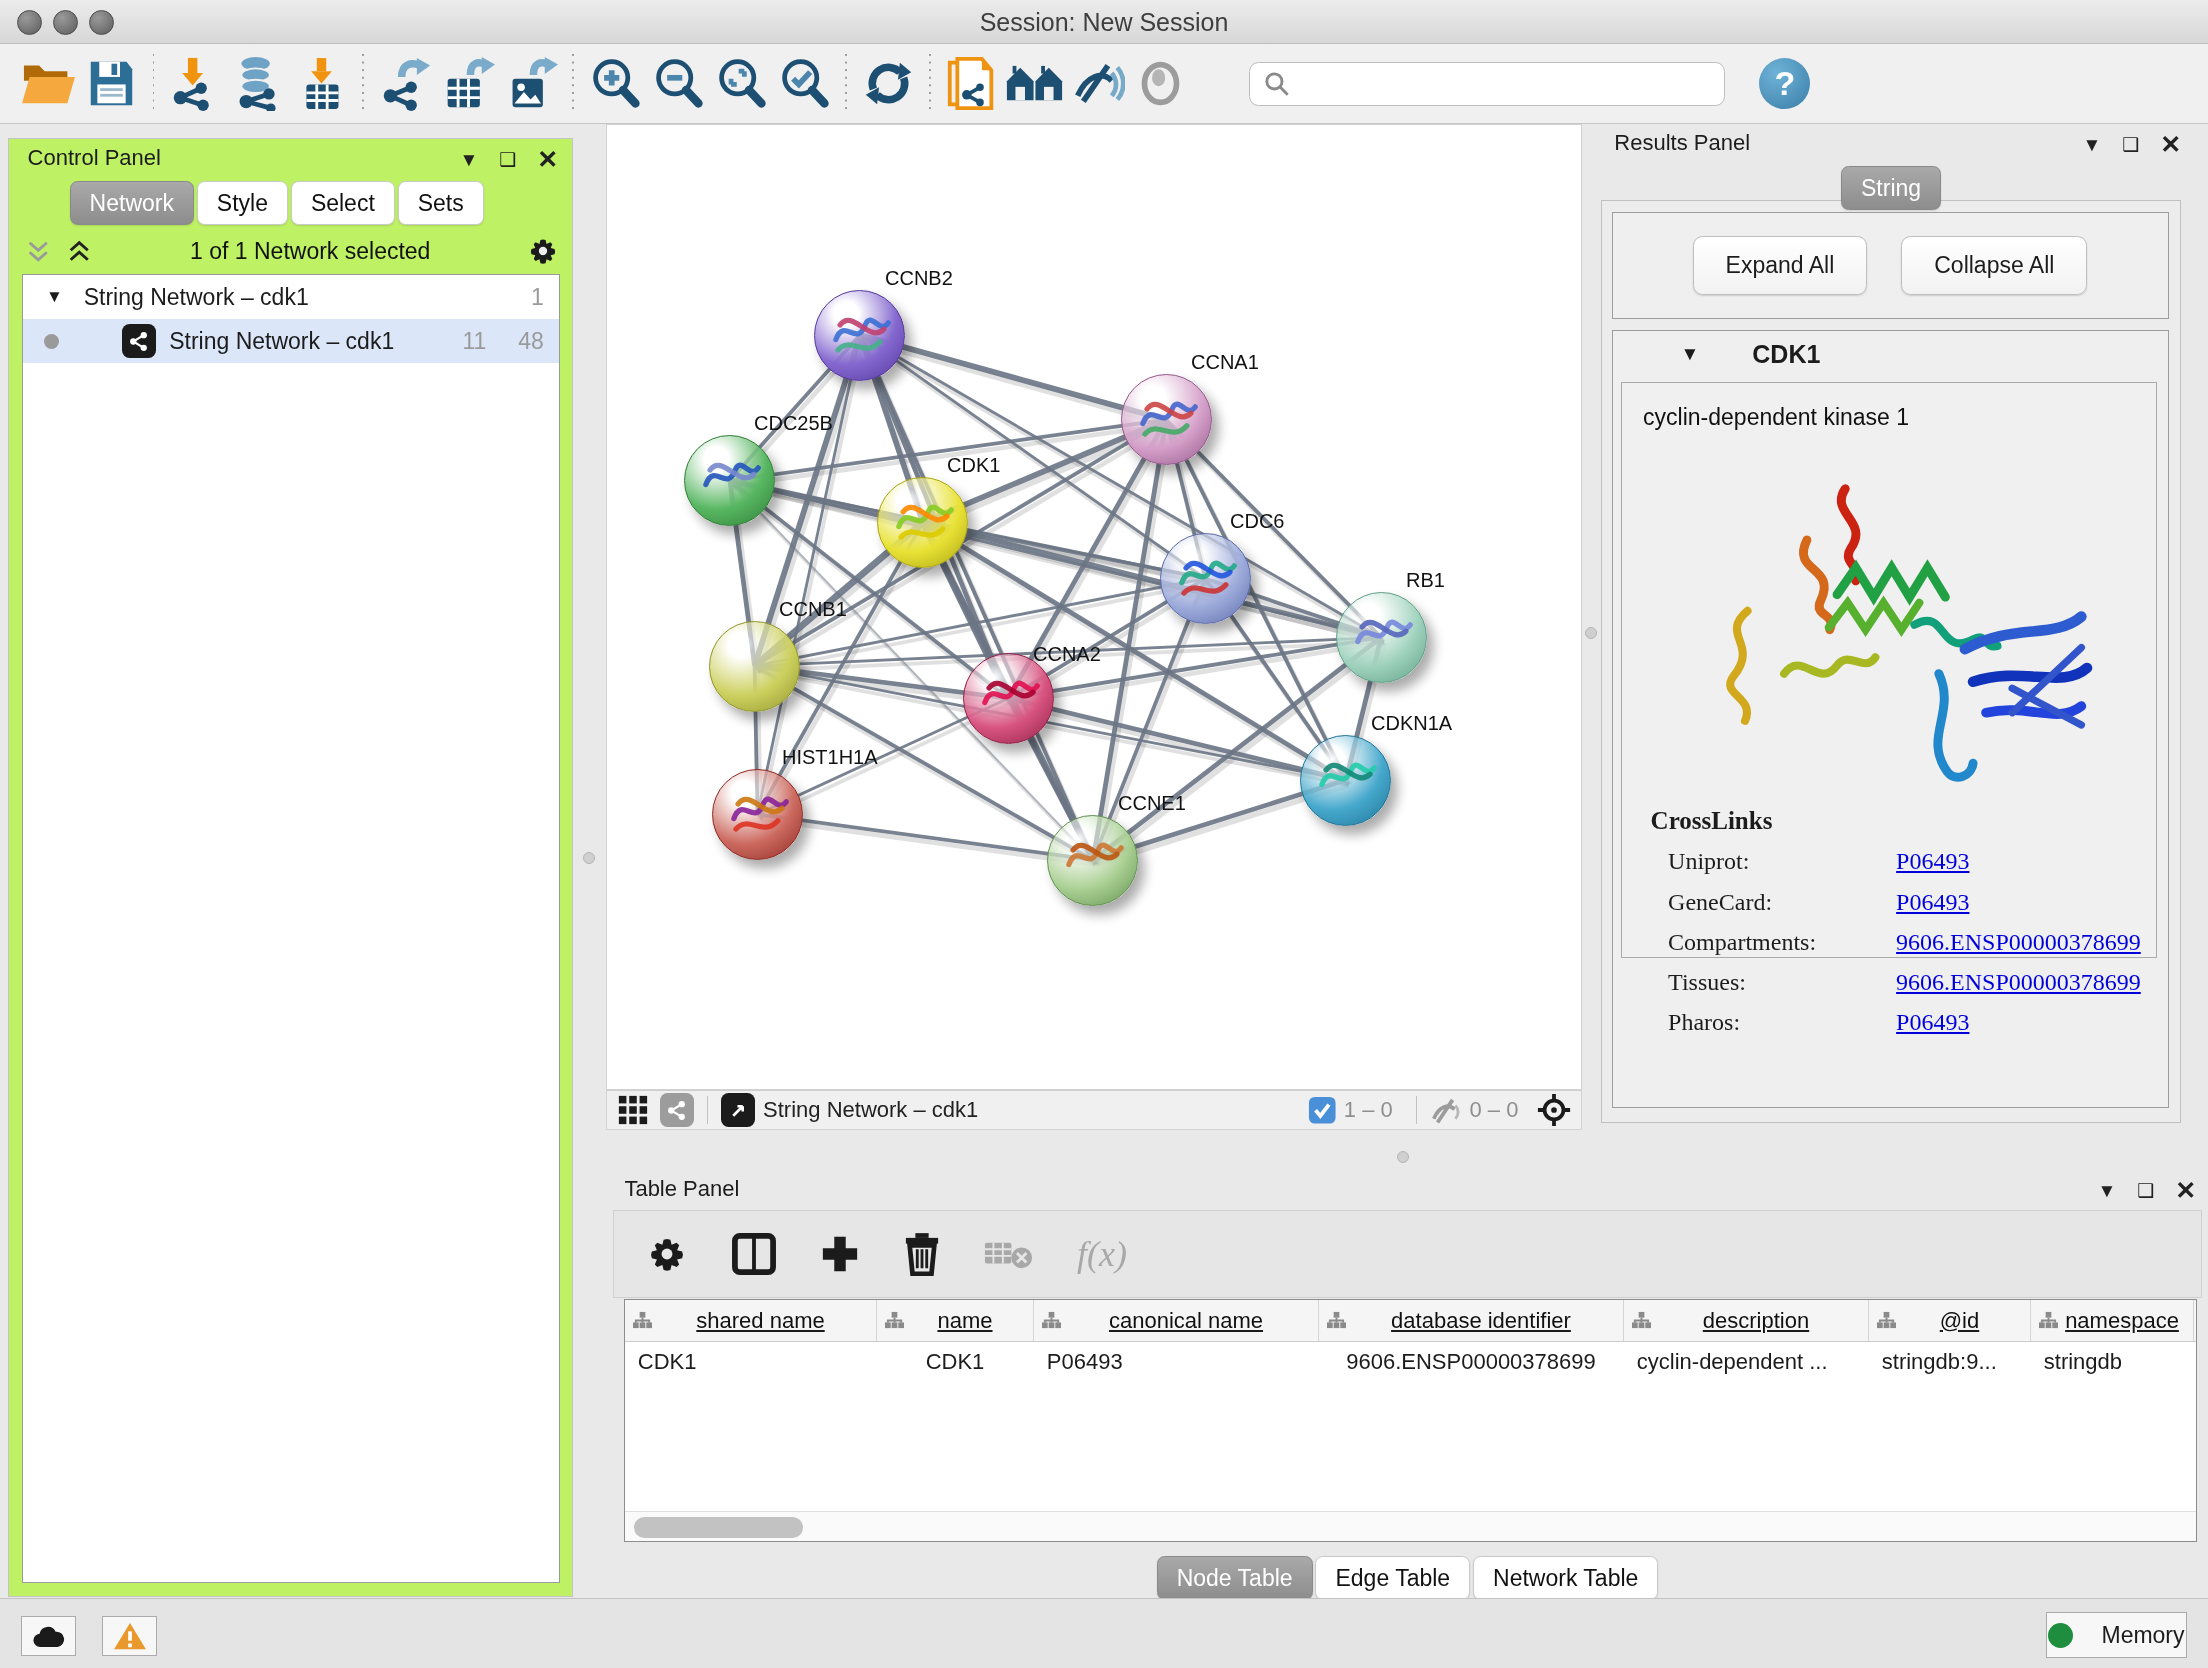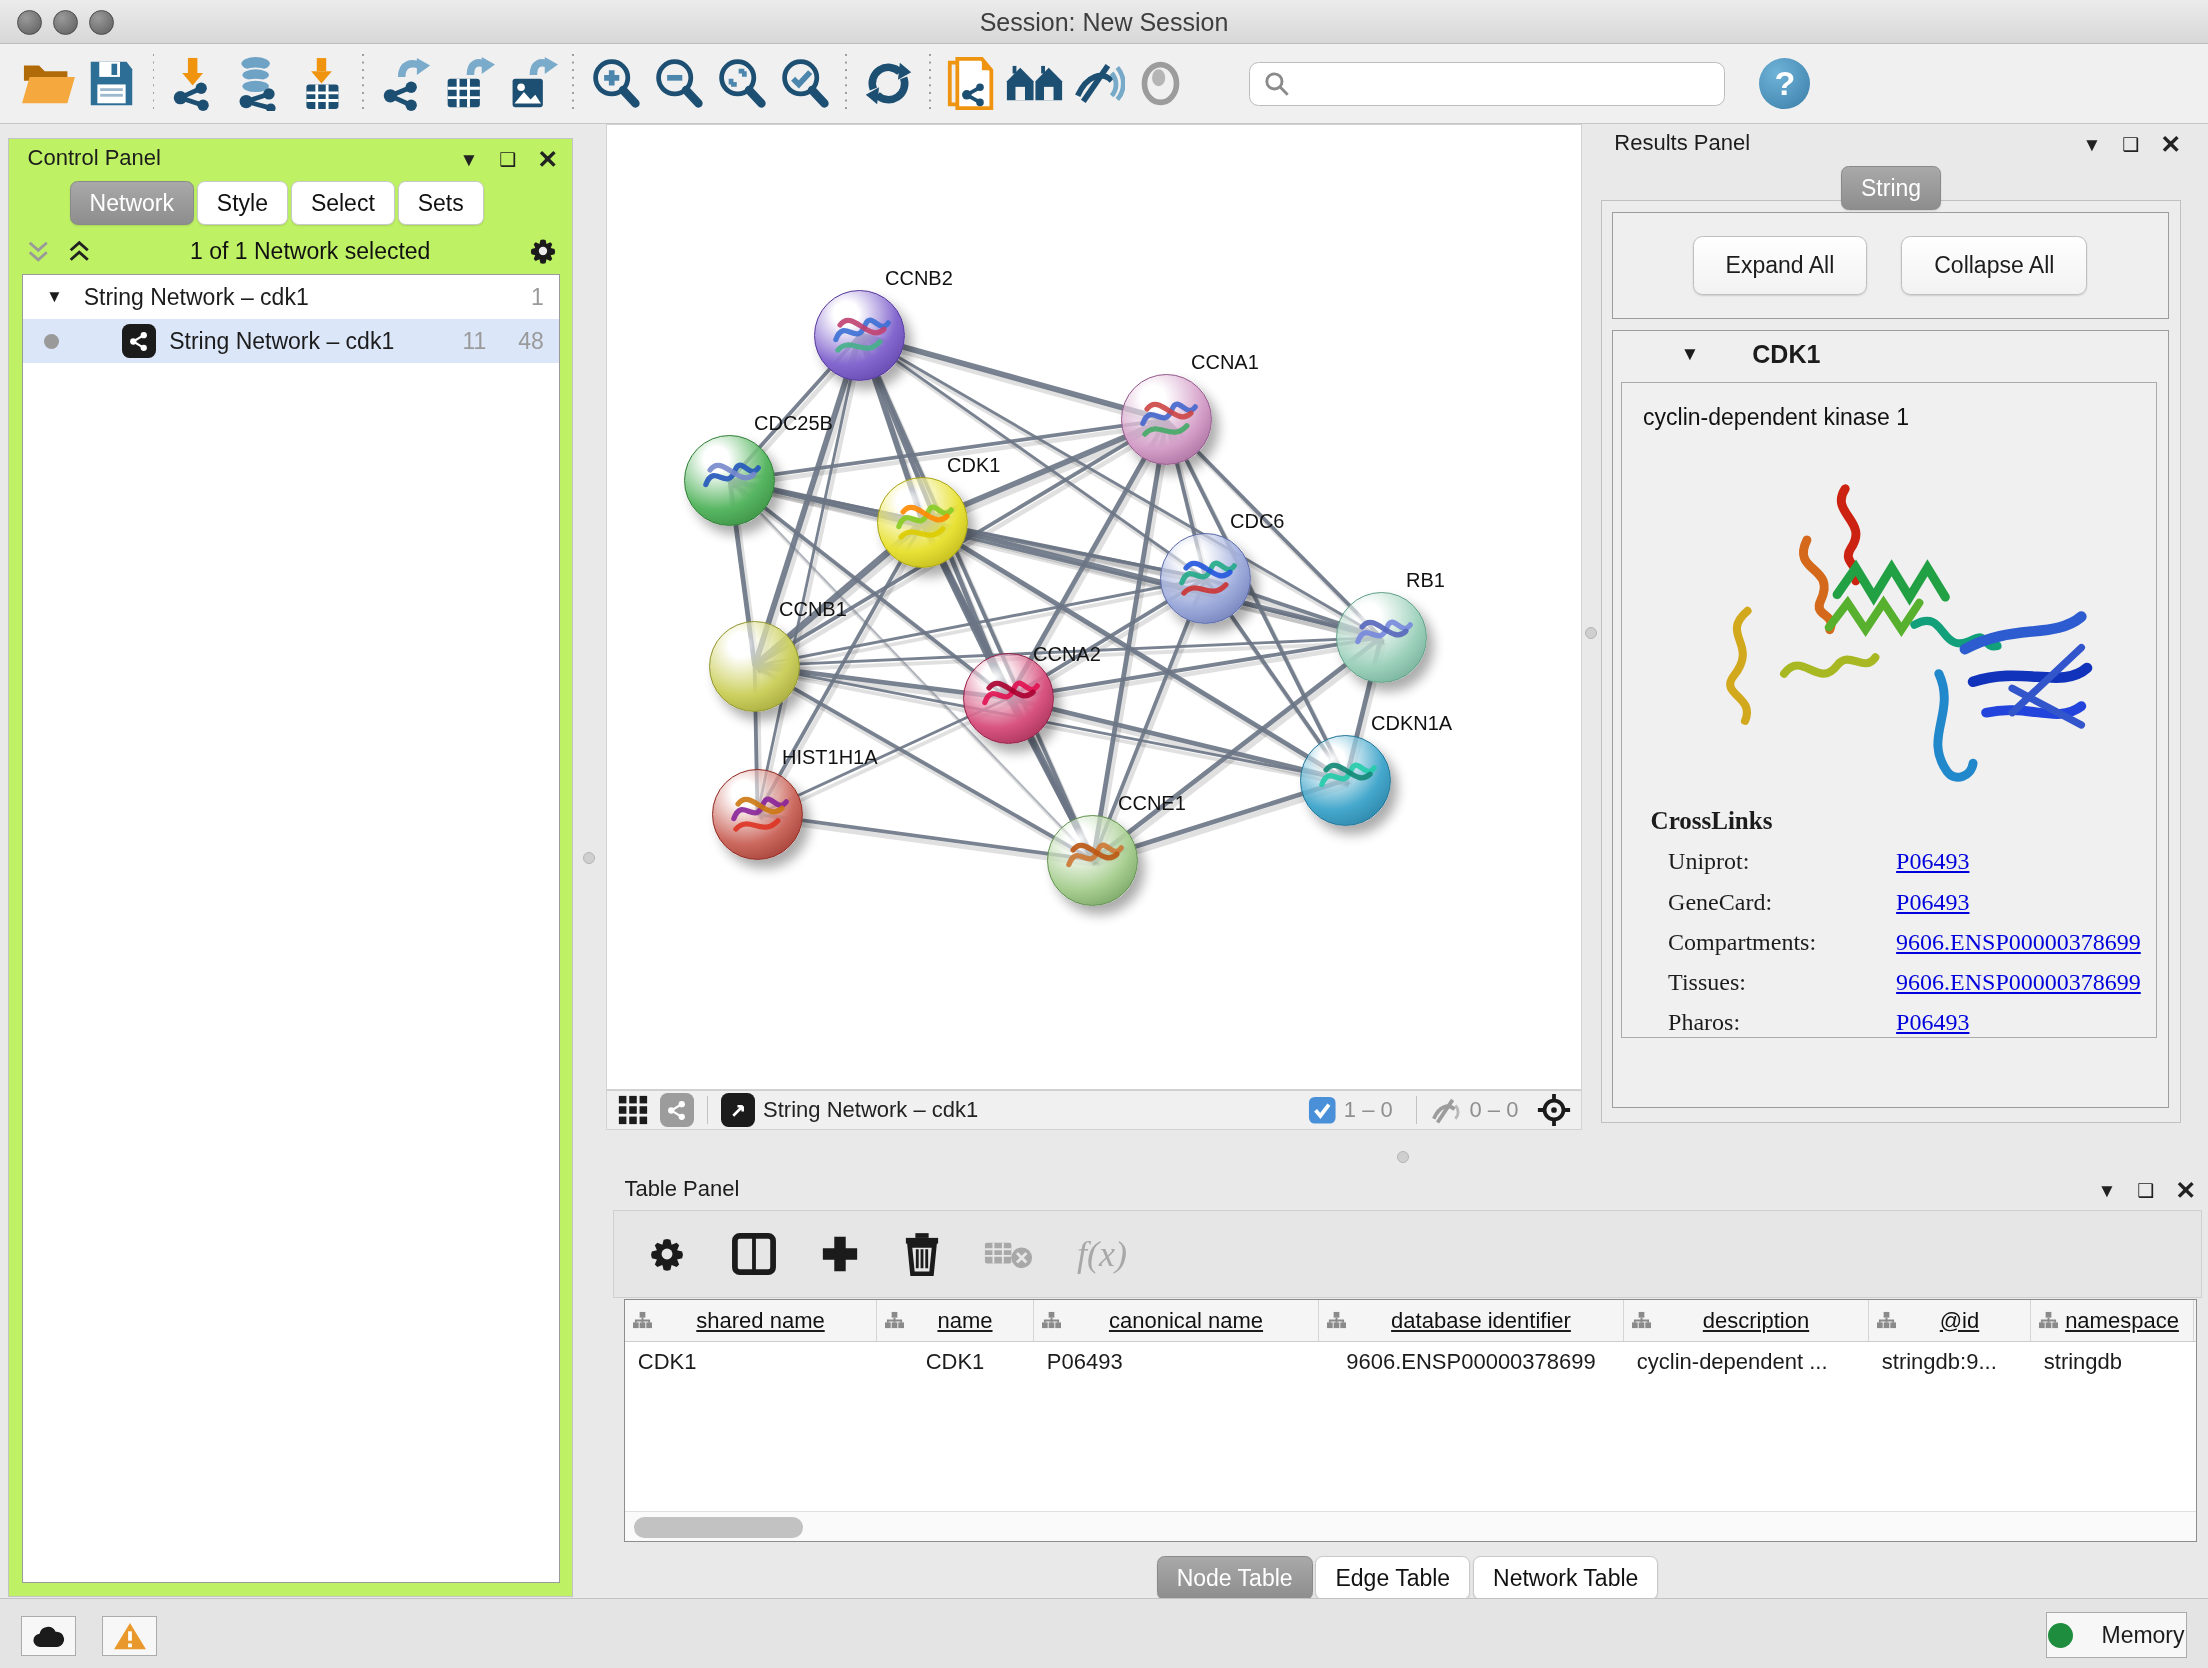--- a/index.html
+++ b/index.html
@@ -63,21 +63,21 @@
   .ns-title{color:#222;margin-left:7.6px;flex:1;}
   .ns-count{color:#8f8f8f;margin:0 9.5px 0 7.6px;}
   .splitter-dot{position:absolute;width:12.4px;height:12.4px;border-radius:50%;background:#cfcfcf;border:1px solid #b5b5b5;}
   
   .results-panel{position:absolute;left:1601px;top:126px;width:586px;height:1002px;}
   .rp-container{position:absolute;left:0px;top:74px;width:580px;height:923px;background:#ececec;border:1px solid #c0c0c0;}
   .rp-box{position:absolute;left:9.5px;width:557px;background:#efefef;border:1px solid #9c9c9c;}
   .rp-btn{height:59px;padding:0 32px;background:linear-gradient(#ffffff,#f2f2f2);border:1px solid #bfbfbf;
     border-radius:9.5px;font-size:23px;display:flex;align-items:center;box-shadow:0 1px 1.9px rgba(0,0,0,.15);}
   .cdk-head{height:46px;display:flex;align-items:center;font-size:25px;font-weight:bold;}
-  .cdk-content{position:absolute;left:8.6px;top:51px;width:536px;height:656px;background:#f0f0f0;border:1px solid #ababab;}
+  .cdk-content{position:absolute;left:8.6px;top:51px;width:536px;height:576px;background:#f0f0f0;border:1px solid #ababab;}
   .cdk-desc{font-size:23px;color:#111;padding:21px 0 0 21px;}
   .crosslinks{font-family:"Liberation Serif", serif;position:absolute;left:0;top:424px;width:100%;}
   .cl-head{font-size:25px;font-weight:bold;padding-left:28.5px;}
   .cl-row{display:flex;font-size:24px;margin-top:13.3px;padding-left:46px;}
   .cl-label{width:228px;}
   .cl-link{color:#0000dd;text-decoration:underline;}
   
   .table-panel{position:absolute;left:613px;top:1172px;width:1589px;height:426px;}
   .tp-toolbar{position:absolute;left:0;top:38px;width:1589px;height:88px;background:#e6e6e6;
     border:1px solid #d0d0d0;display:flex;align-items:center;gap:44px;padding:0 32px;}

